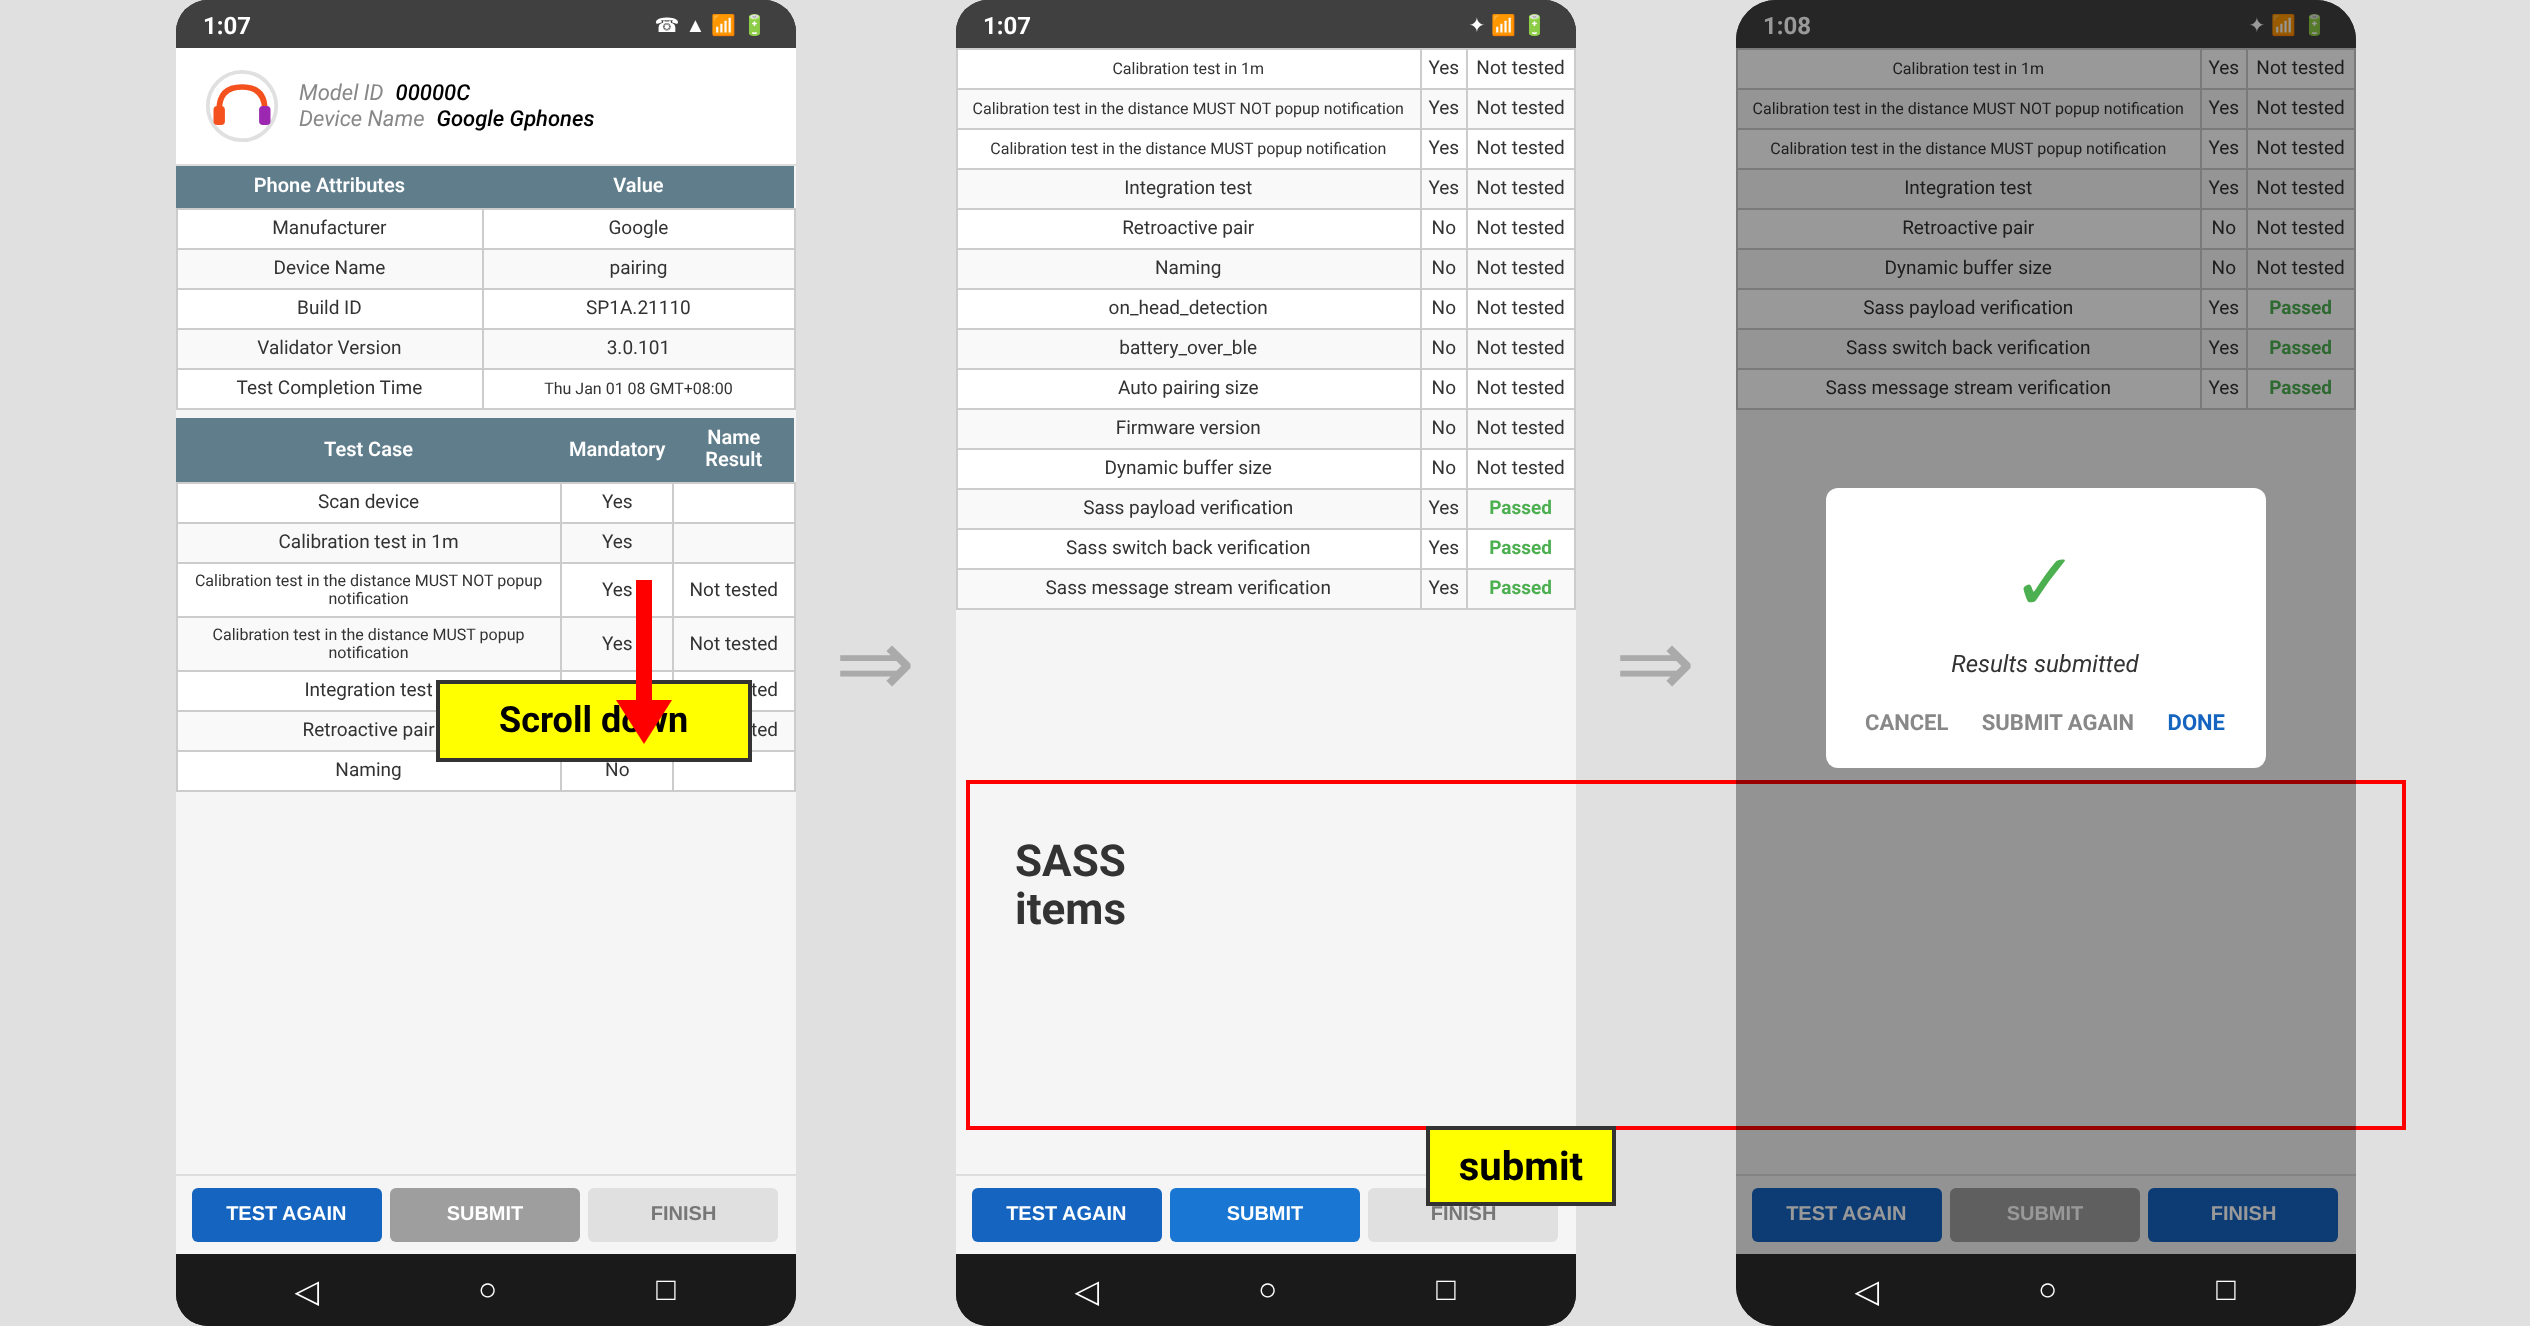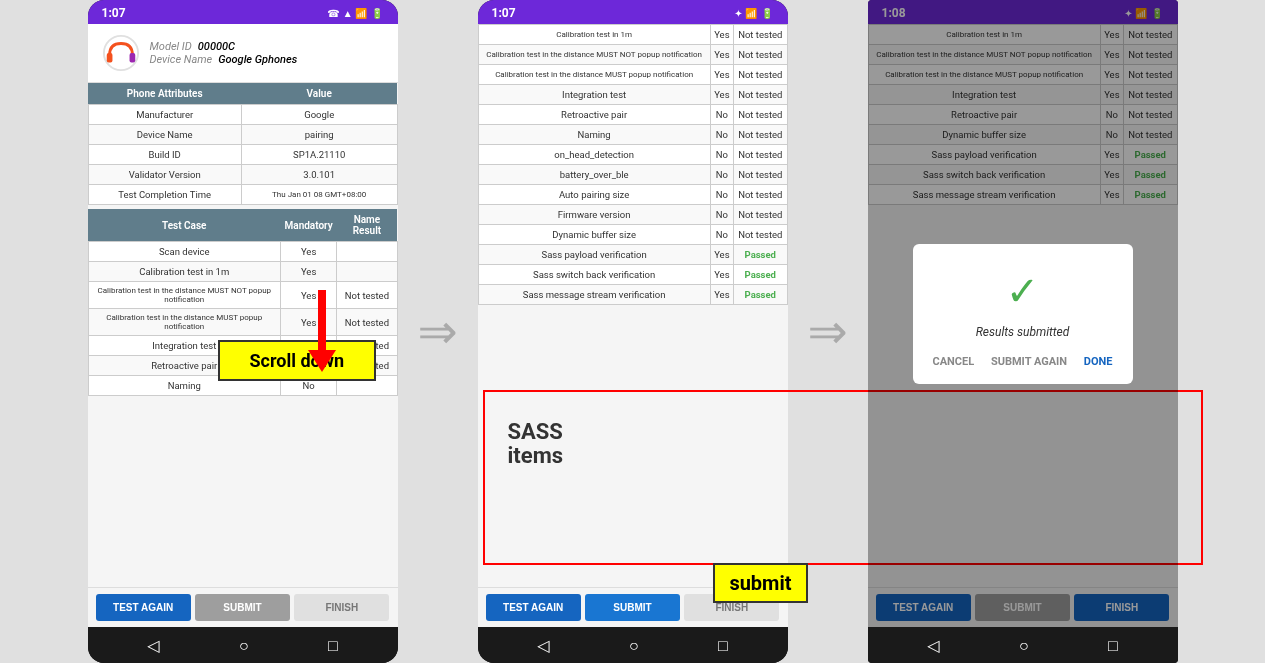--- a/index.html
+++ b/index.html
@@ -23,21 +23,21 @@
       background: #1a1a1a;
       border-radius: 30px;
       overflow: hidden;
       position: relative;
       flex-shrink: 0;
       display: flex;
       flex-direction: column;
     }
 
     .status-bar {
-      background: #6d28d9;
+      background: #404040;
       color: white;
       font-size: 11px;
       display: flex;
       justify-content: space-between;
       align-items: center;
       padding: 6px 14px 4px;
       height: 24px;
     }
     .status-bar .time { font-weight: bold; font-size: 12px; }
     .status-icons { display: flex; gap: 3px; align-items: center; font-size: 10px; }
@@ -511,21 +511,21 @@
   <div class="sass-border"></div>
 
   <div class="submit-annotation">submit</div>
 </div>
 
 <div class="arrow-container">
   <span style="font-size:48px; color:#aaa; font-weight:100;">⇒</span>
 </div>
 
 <div class="phone3-wrapper">
-  <div class="phone-frame" style="border-radius:4px; overflow:hidden; width:100%; height:100%;">
+  <div class="phone-frame" style="border-radius:20px; overflow:hidden; width:100%; height:100%;">
 
     <div class="status-bar">
       <span class="time">1:08</span>
       <div class="status-icons">
         <span>✦</span>
         <span>📶</span>
         <span>🔋</span>
       </div>
     </div>
 

